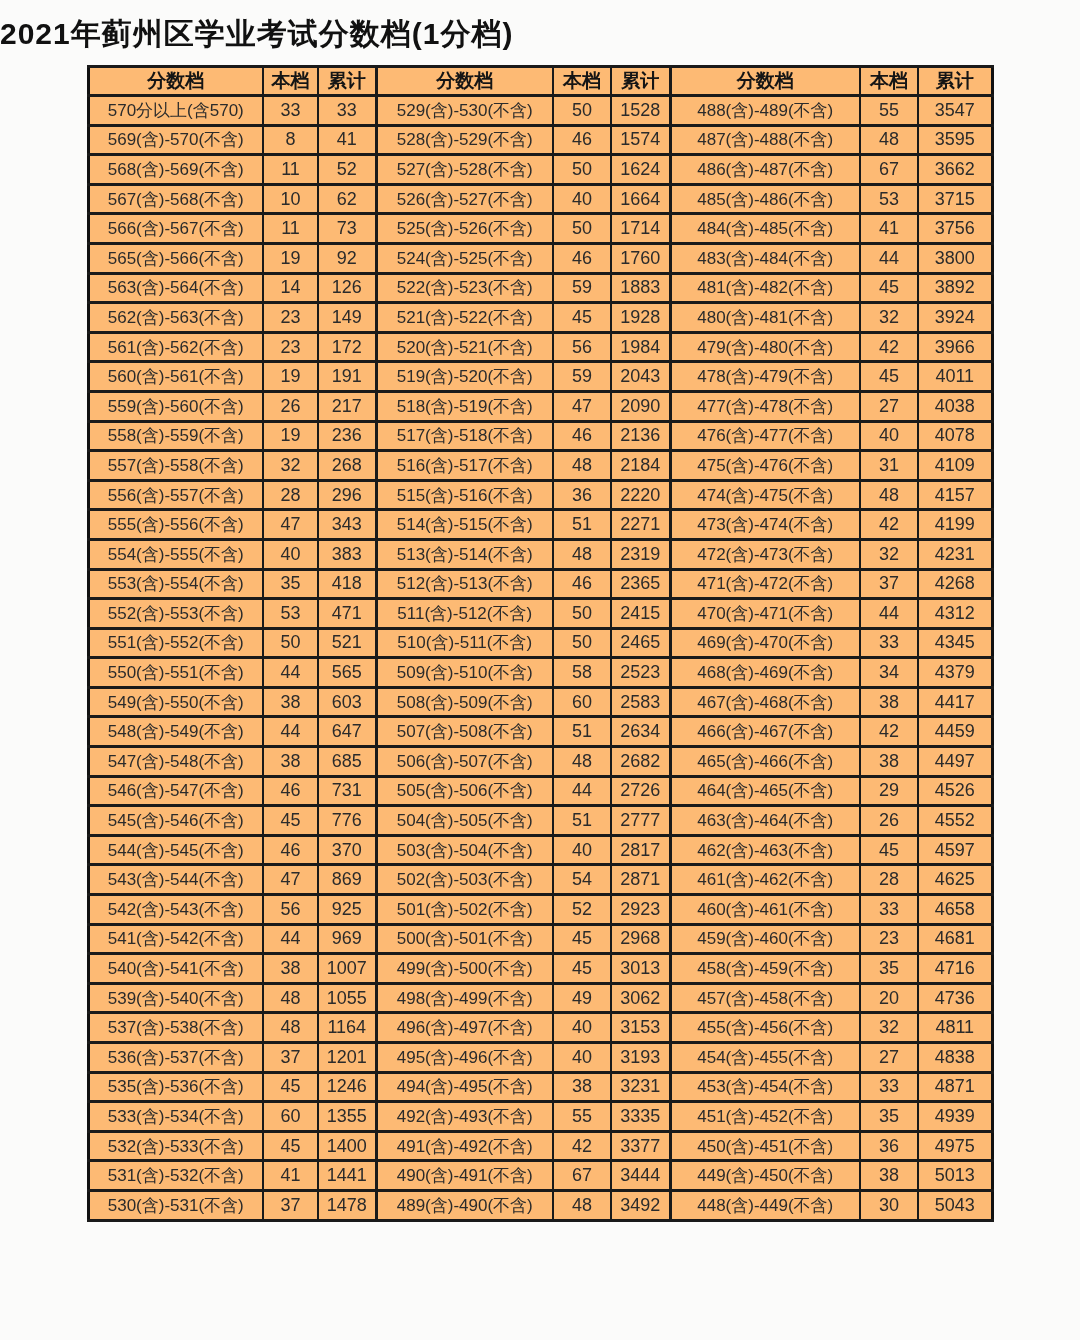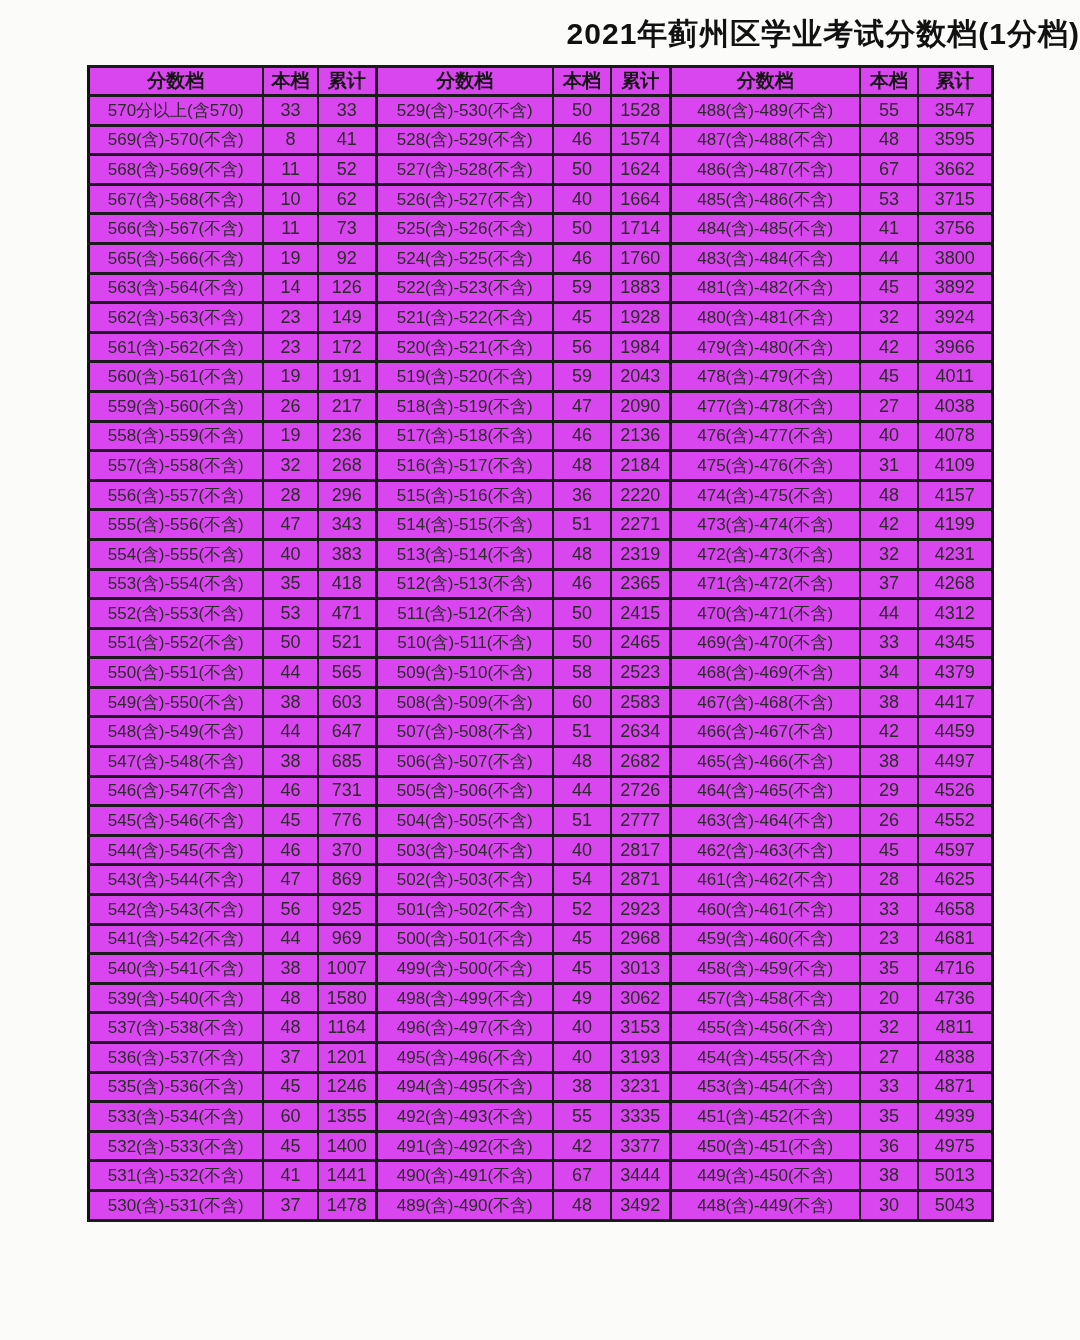--- a/index.html
+++ b/index.html
@@ -12,34 +12,34 @@
     font-family: "Liberation Sans", "DejaVu Sans", sans-serif;
     color: #1c1c1c;
   }
   .page {
     width: 1080px;
     height: 1340px;
     box-sizing: border-box;
     padding-top: 10px;
   }
   .title {
-    text-align: right;
+    text-align: left;
     font-size: 30px;
     font-weight: bold;
     color: #111;
     margin: 4px 0 10px 0;
     letter-spacing: 1px;
   }
   table.score-table {
     border-collapse: collapse;
     table-layout: fixed;
     margin: 2px auto;
     width: 904px;
     border: 3px solid #111;
-    background: #d946ef;
+    background: #fdba74;
   }
   table.score-table th,
   table.score-table td {
     border: 2px solid #1a1a1a;
     border-top-width: 3px;
     border-bottom-width: 3px;
     text-align: center;
     vertical-align: middle;
     padding: 0;
     overflow: hidden;
@@ -420,21 +420,21 @@
           <td class="band grp-sep">499(含)-500(不含)</td>
           <td class="num">45</td>
           <td class="num">3013</td>
           <td class="band grp-sep">458(含)-459(不含)</td>
           <td class="num">35</td>
           <td class="num">4716</td>
         </tr>
         <tr>
           <td class="band">539(含)-540(不含)</td>
           <td class="num">48</td>
-          <td class="num">1580</td>
+          <td class="num">1055</td>
           <td class="band grp-sep">498(含)-499(不含)</td>
           <td class="num">49</td>
           <td class="num">3062</td>
           <td class="band grp-sep">457(含)-458(不含)</td>
           <td class="num">20</td>
           <td class="num">4736</td>
         </tr>
         <tr>
           <td class="band">537(含)-538(不含)</td>
           <td class="num">48</td>

